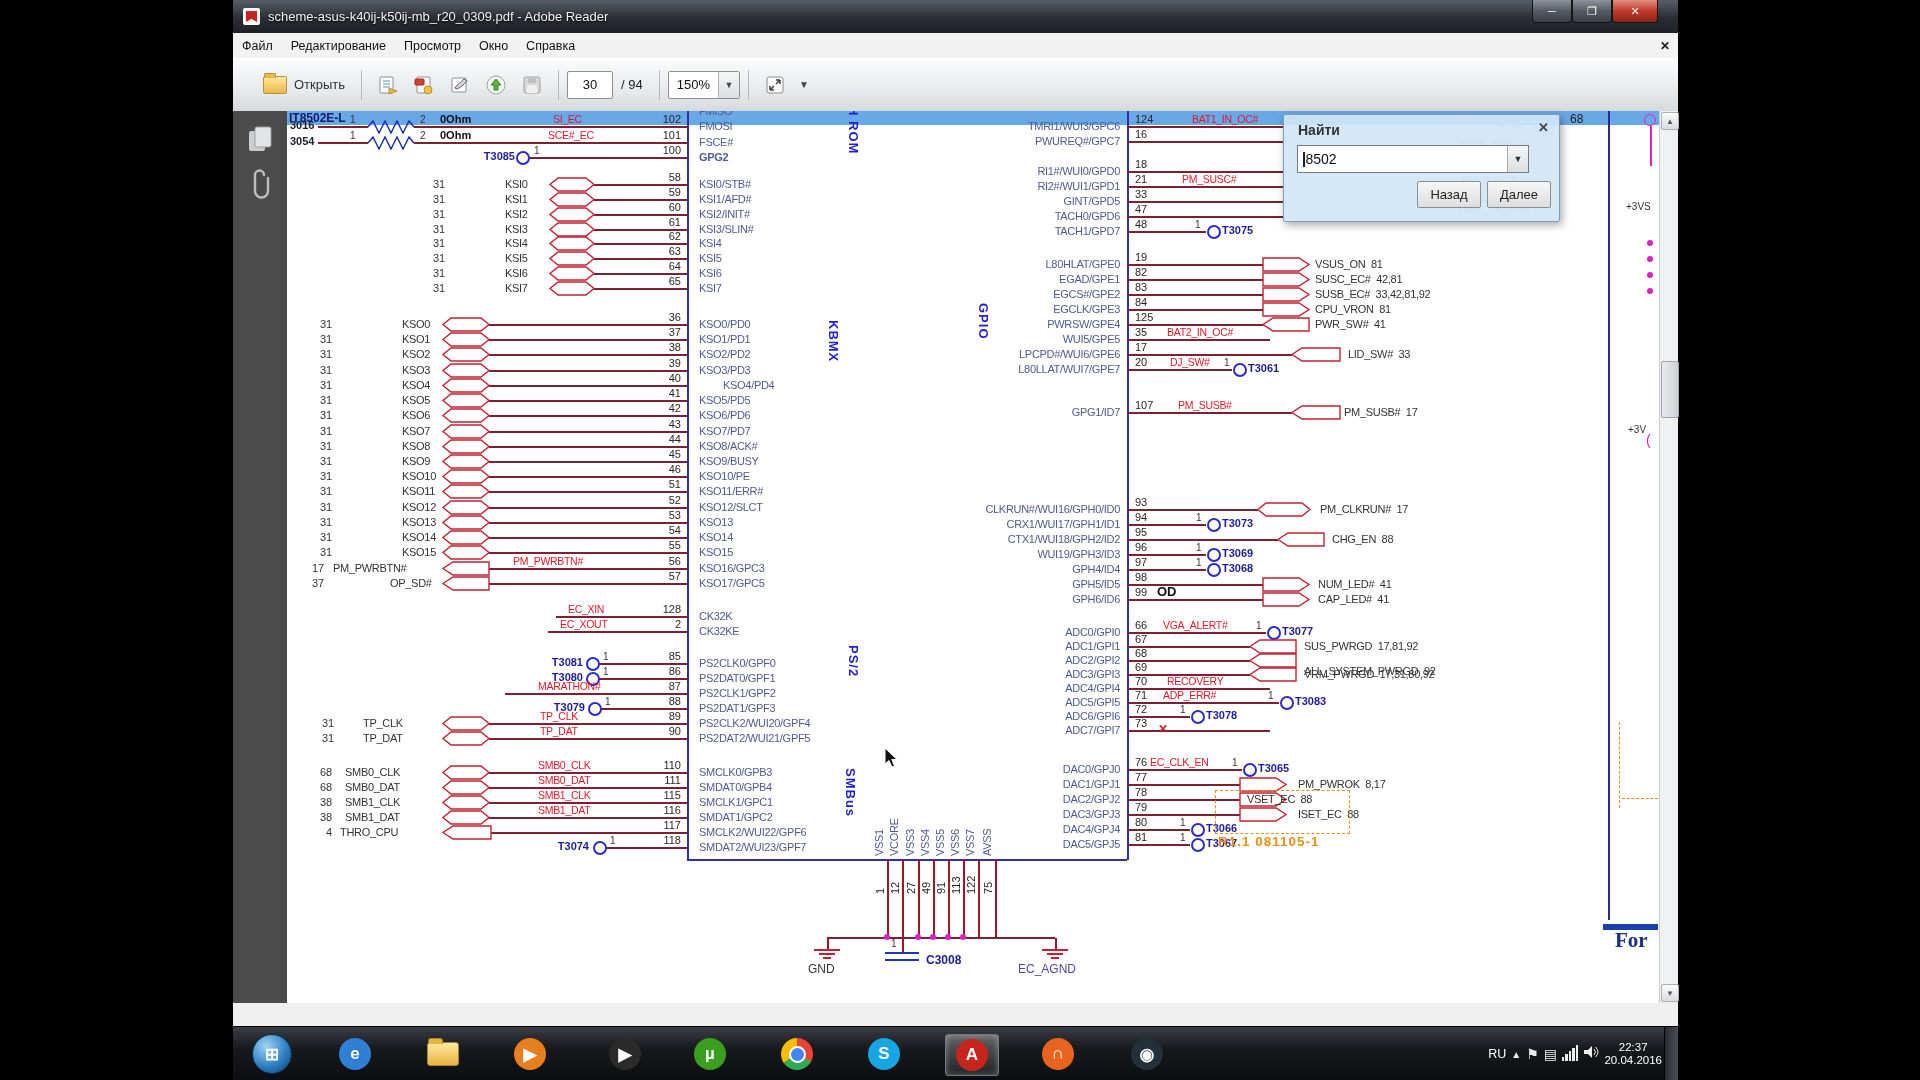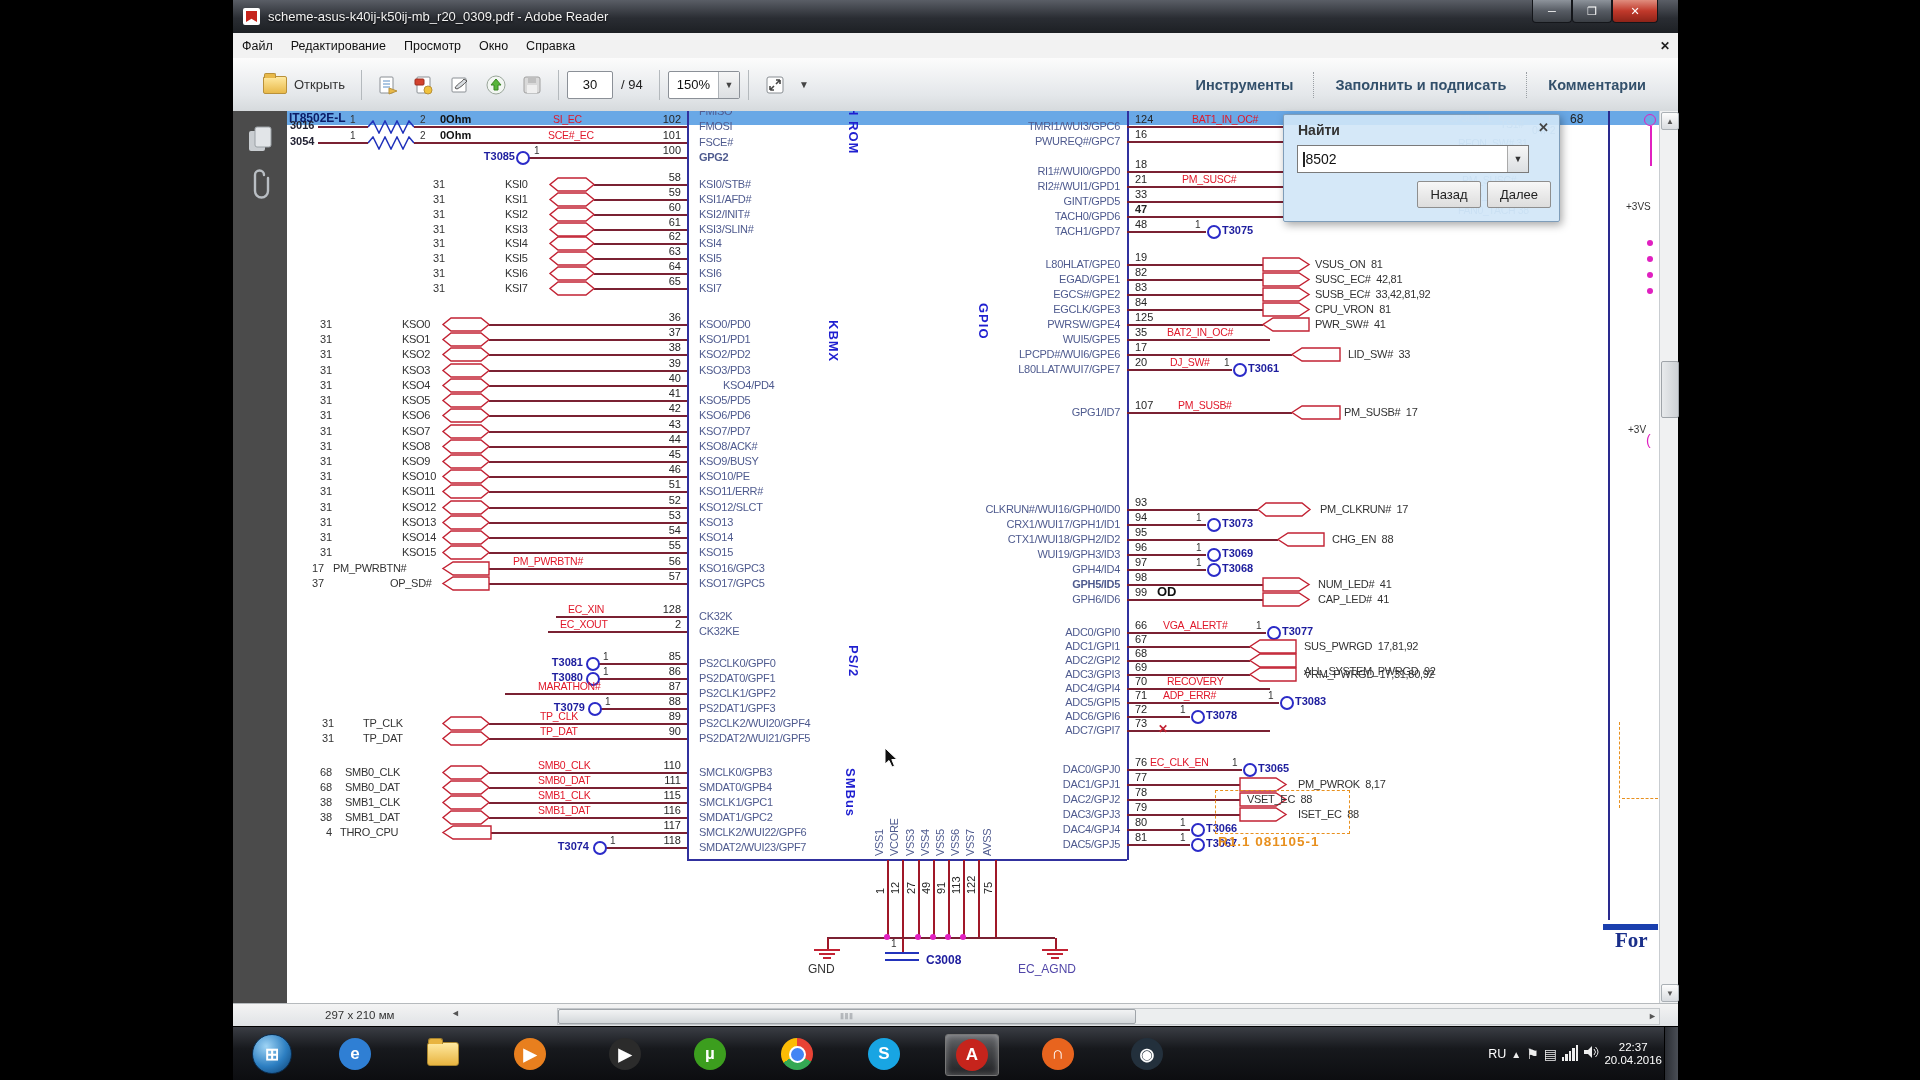--- a/index.html
+++ b/index.html
@@ -167,27 +167,20 @@
         <span class="zdrop">▼</span>
       </div>
       <div class="tsep"></div>
       <span class="ticon">
         <svg width="22" height="22">
             <rect x="3" y="3" width="16" height="16" rx="2" fill="#fdfdfd" stroke="#8a8f94"></rect>
             <path d="M6 16 L10 12 M12 10 L16 6 M16 6 l-4 0 M16 6 l0 4 M6 16 l4 0 M6 16 l0 -4" stroke="#444" stroke-width="1.6"></path>
           </svg>
       </span>
       <span style="font-size:10px;color:#444;margin-left:6px;">▼</span>
-      <div class="tb-right">
-        <span class="tb-link">Инструменты</span>
-        <div class="dotsep"></div>
-        <span class="tb-link">Заполнить и подписать</span>
-        <div class="dotsep"></div>
-        <span class="tb-link">Комментарии</span>
-      </div>
     </div>
 
     <div id="sidebar">
       <div class="sideicon">
         <svg width="26" height="30">
             <rect x="2" y="6" width="16" height="20" rx="2" fill="#c9cdd1"></rect>
             <rect x="8" y="2" width="16" height="20" rx="2" fill="#e2e5e8" stroke="#9aa0a5"></rect>
           </svg>
       </div>
       <div class="sideicon">
@@ -558,21 +551,21 @@
           <div class="pin-num" style="left: 848px; top: 47px;">18</div>
           <div class="pname" style="left: 593px; top: 69px; width: 240px; text-align: right;">RI2#/WUI1/GPD1</div>
           <div class="wire" style="left: 840px; top: 75px; width: 156px; height: 1.5px; background: rgb(122, 33, 51);"></div>
           <div class="pin-num" style="left: 848px; top: 62px;">21</div>
           <div class="netlbl" style="left: 895px; top: 62px;">PM_SUSC#</div>
           <div class="pname" style="left: 593px; top: 84px; width: 240px; text-align: right;">GINT/GPD5</div>
           <div class="wire" style="left: 840px; top: 90px; width: 156px; height: 1.5px; background: rgb(122, 33, 51);"></div>
           <div class="pin-num" style="left: 848px; top: 77px;">33</div>
           <div class="pname" style="left: 593px; top: 99px; width: 240px; text-align: right;">TACH0/GPD6</div>
           <div class="wire" style="left: 840px; top: 105px; width: 156px; height: 1.5px; background: rgb(122, 33, 51);"></div>
-          <div class="pin-num" style="left: 848px; top: 92px; font-weight: bold;">47</div>
+          <div class="pin-num" style="left: 848px; top: 92px;">47</div>
           <div class="pname" style="left: 593px; top: 114px; width: 240px; text-align: right;">TACH1/GPD7</div>
           <div class="wire" style="left: 840px; top: 120px; width: 79px; height: 1.5px; background: rgb(122, 33, 51);"></div>
           <div class="pin-num" style="left: 848px; top: 107px;">48</div>
           <div class="tpnum" style="left: 908px; top: 108px;">1</div>
           <div class="tpcirc" style="left: 920px; top: 114px;"></div>
           <div class="tplbl" style="left: 935px; top: 113px;">T3075</div>
           <div class="pname" style="left: 593px; top: 147px; width: 240px; text-align: right;">L80HLAT/GPE0</div>
           <div class="wire" style="left: 840px; top: 153px; width: 136px; height: 1.5px; background: rgb(122, 33, 51);"></div>
           <div class="pin-num" style="left: 848px; top: 140px;">19</div>
           <svg width="46" height="13" style="position: absolute; left: 976px; top: 147px; overflow: visible;">
@@ -658,21 +651,21 @@
           <div class="pin-num" style="left: 848px; top: 430px;">96</div>
           <div class="tpnum" style="left: 909px; top: 431px;">1</div>
           <div class="tpcirc" style="left: 920px; top: 437px;"></div>
           <div class="tplbl" style="left: 935px; top: 436px;">T3069</div>
           <div class="pname" style="left: 593px; top: 452px; width: 240px; text-align: right;">GPH4/ID4</div>
           <div class="wire" style="left: 840px; top: 458px; width: 79px; height: 1.5px; background: rgb(122, 33, 51);"></div>
           <div class="pin-num" style="left: 848px; top: 445px;">97</div>
           <div class="tpnum" style="left: 909px; top: 446px;">1</div>
           <div class="tpcirc" style="left: 920px; top: 452px;"></div>
           <div class="tplbl" style="left: 935px; top: 451px;">T3068</div>
-          <div class="pname" style="left: 593px; top: 467px; width: 240px; text-align: right; font-weight: bold;">GPH5/ID5</div>
+          <div class="pname" style="left: 593px; top: 467px; width: 240px; text-align: right;">GPH5/ID5</div>
           <div class="wire" style="left: 840px; top: 473px; width: 136px; height: 1.5px; background: rgb(122, 33, 51);"></div>
           <div class="pin-num" style="left: 848px; top: 460px;">98</div>
           <svg width="46" height="13" style="position: absolute; left: 976px; top: 467px; overflow: visible;">
             <polygon points="0,0 36,0 46,6.5 36,13 0,13" fill="#fff" stroke="#c22233" stroke-width="1.4"></polygon>
           </svg>
           <div class="portlbl" style="left: 1031px; top: 467px;">NUM_LED#<span style="white-space: pre;">  41</span></div>
           <div class="pname" style="left: 593px; top: 482px; width: 240px; text-align: right;">GPH6/ID6</div>
           <div class="wire" style="left: 840px; top: 488px; width: 136px; height: 1.5px; background: rgb(122, 33, 51);"></div>
           <div class="pin-num" style="left: 848px; top: 475px;">99</div>
           <div class="" style="position: absolute; left: 870px; top: 473px; font-size: 13px; font-weight: bold; color: rgb(17, 17, 17);">OD</div>
@@ -843,28 +836,20 @@
           </svg>
         </div>
     </div>
 
     <div id="vscroll">
       <div class="scr-arrow" style="top:1px;">▲</div>
       <div id="vthumb"></div>
       <div class="scr-arrow" style="bottom:1px;">▼</div>
     </div>
 
-    <div id="statusrow">
-      <span style="position:absolute;left:92px;top:5px;">297 x 210 мм</span>
-      <span style="position:absolute;left:218px;top:4px;font-size:9px;color:#555;">◄</span>
-      <div id="hscroll-track">
-        <div id="hscroll-thumb">⦀⦀⦀</div>
-        <span style="position:absolute;right:2px;top:2px;font-size:9px;color:#555;">►</span>
-      </div>
-    </div>
 
     <div style="position:absolute;left:1050px;top:114px;width:275px;height:106px;z-index:9;
          background:rgba(208,229,247,0.9);border:1px solid #7f9db9;border-radius:2px;
          box-shadow:2px 3px 8px rgba(0,0,0,0.35);">
       <span style="position:absolute;left:14px;top:7px;font-size:14px;font-weight:bold;color:#333;">Найти</span>
       <span style="position:absolute;right:10px;top:5px;font-size:13px;font-weight:bold;color:#444;">✕</span>
       <div style="position:absolute;left:13px;top:30px;width:230px;height:26px;background:#fff;border:1px solid #7a7a7a;display:flex;align-items:center;">
         <span style="width:1.5px;height:15px;background:#222;margin-left:5px;"></span>
         <span style="font-size:14px;color:#111;margin-left:1px;">8502</span>
         <span style="margin-left:auto;width:20px;height:100%;display:flex;align-items:center;justify-content:center;font-size:9px;color:#333;border-left:1px solid #aaa;background:linear-gradient(#f6f6f6,#dcdfe2);">▼</span>

